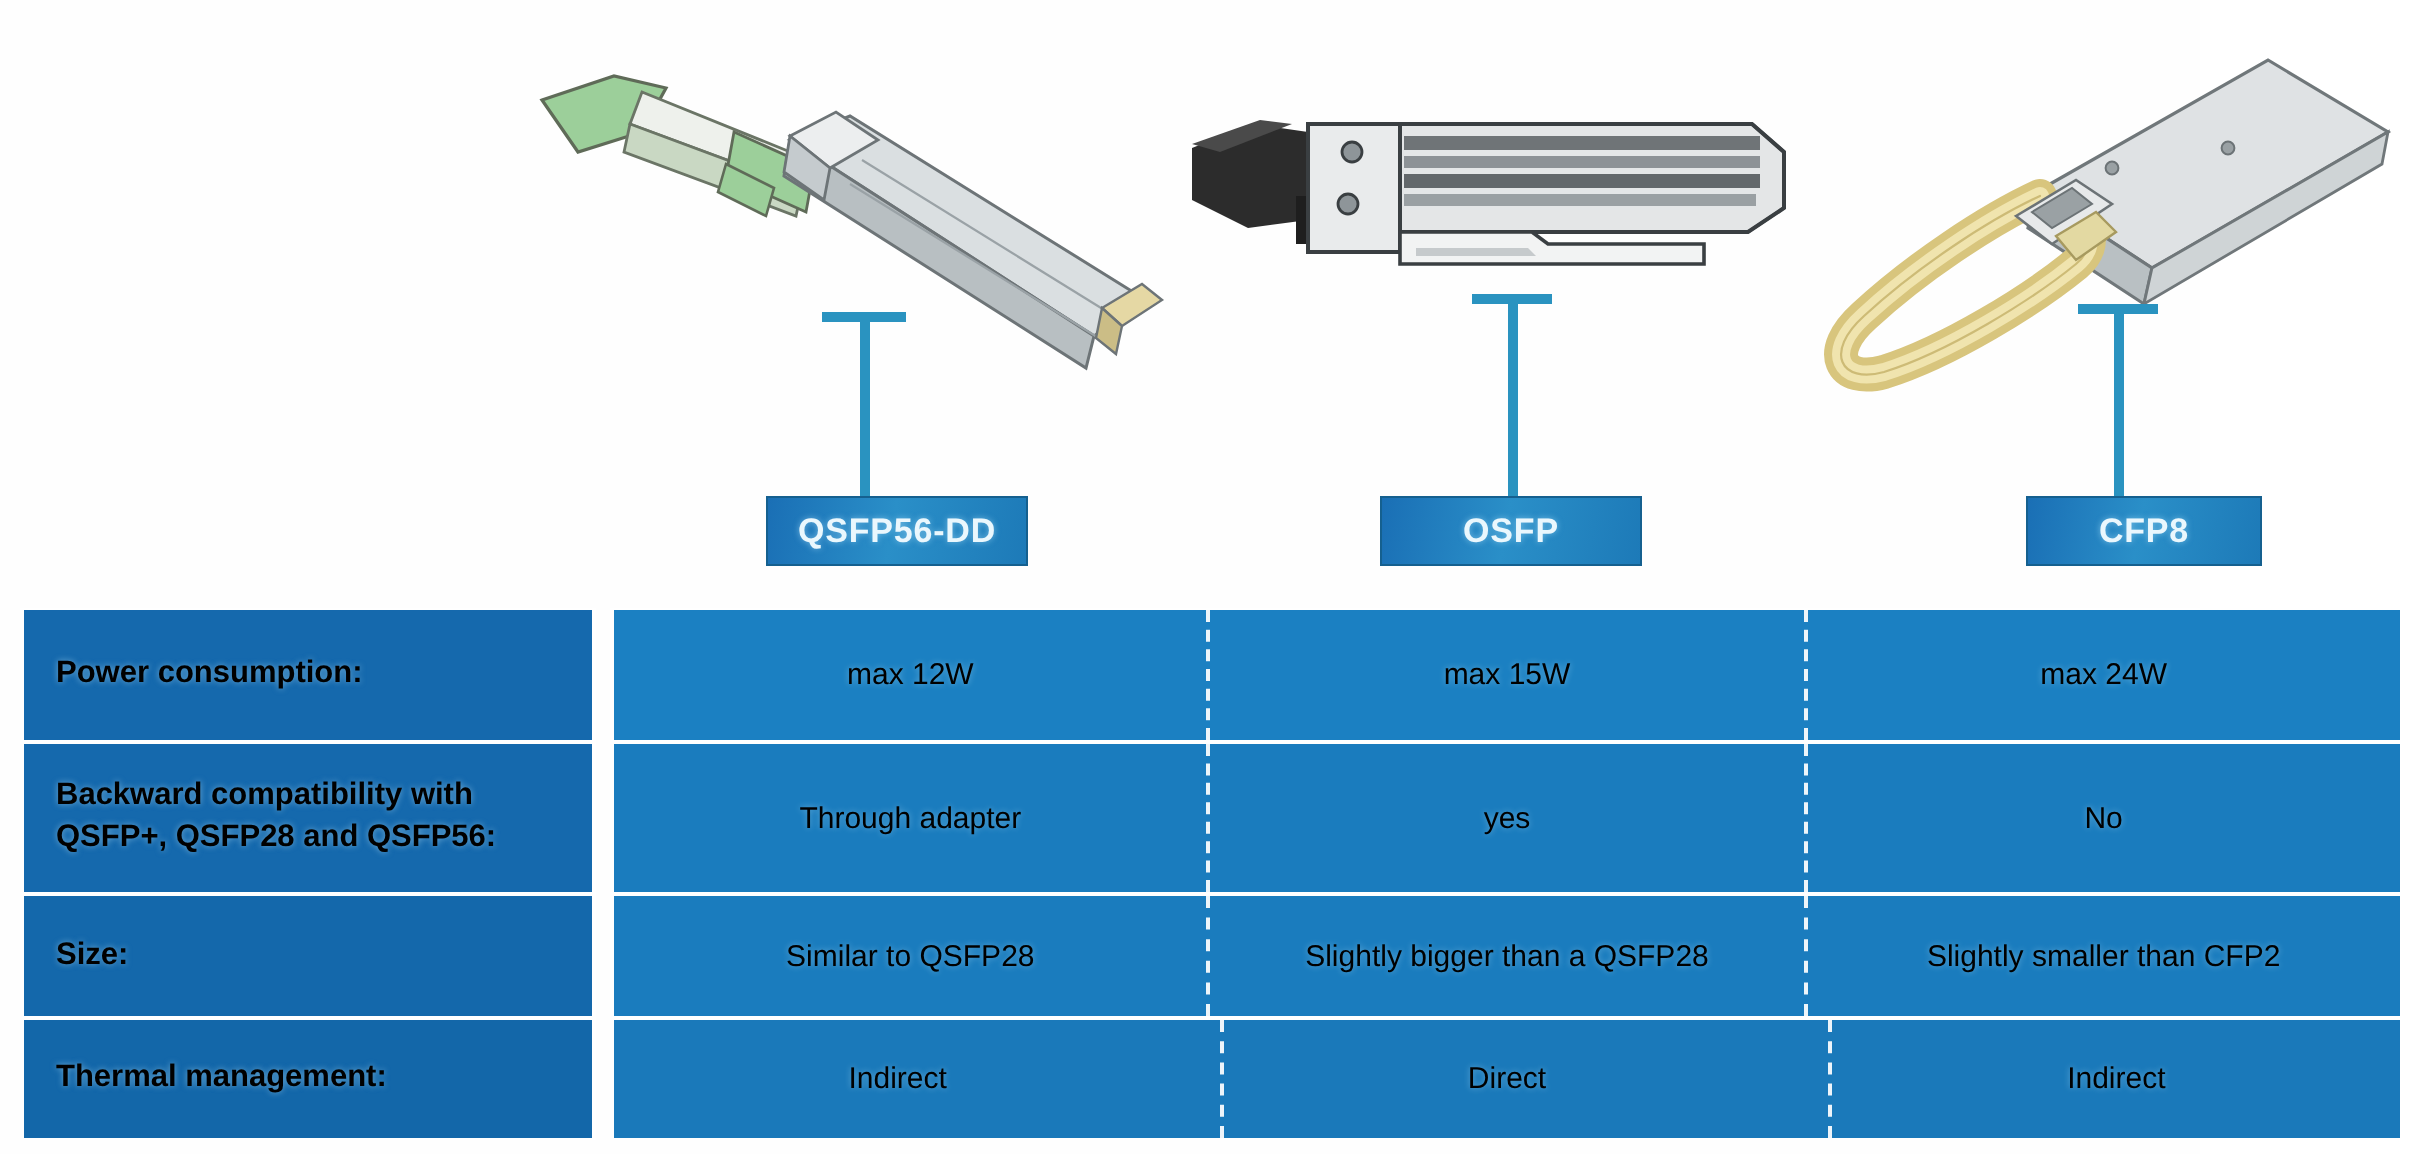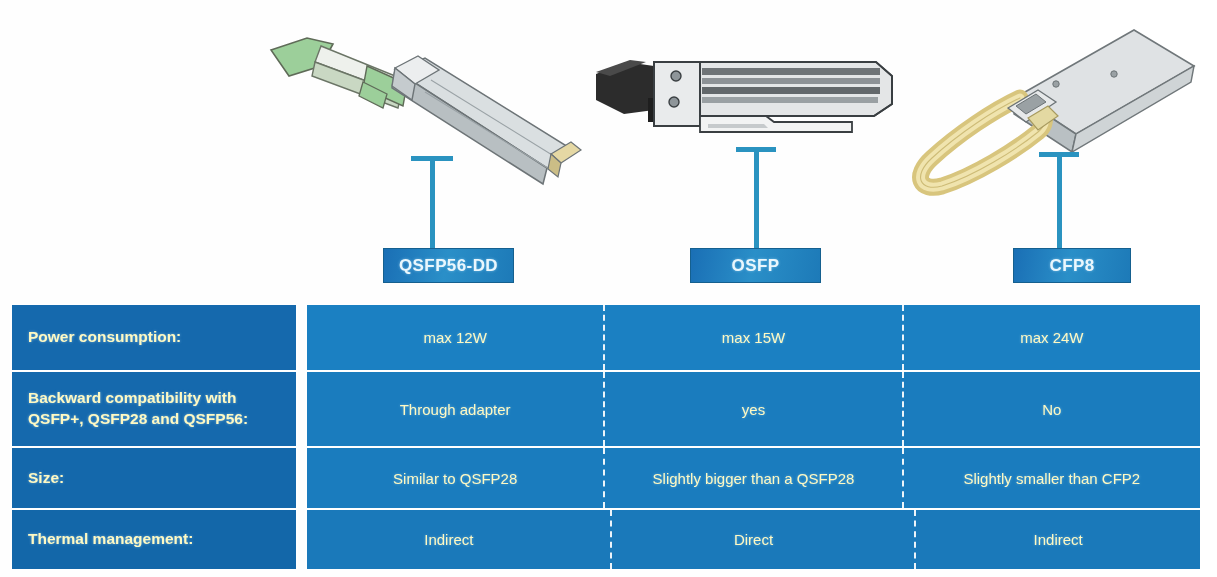--- a/index.html
+++ b/index.html
@@ -67,21 +67,21 @@
   }
   .trow.r-power   { height: 67px; }
   .trow.r-compat  { height: 76px; }
   .trow.r-size    { height: 62px; }
   .trow.r-thermal { height: 61px; }
 
   .cell-label {
     width: 288px;
     flex: 0 0 288px;
     background: #1569ad;
-    color: #fef9c3;
+    color: #000000;
     display: flex;
     align-items: center;
     padding-left: 16px;
     font-size: 15.5px;
     font-weight: 700;
     line-height: 1.35;
     border: 2px solid #ffffff;
     border-top-width: 1px;
     border-bottom-width: 1px;
     text-shadow: 0 0 3px rgba(200,240,255,0.5);
@@ -93,21 +93,21 @@
     border: 2px solid #ffffff;
     border-top-width: 1px;
     border-bottom-width: 1px;
     margin-left: 7px;
   }
   .cell-val {
     flex: 1 1 0;
     display: flex;
     align-items: center;
     justify-content: center;
-    color: #fef9c3;
+    color: #000000;
     font-size: 15px;
     font-weight: 500;
     text-align: center;
     padding: 0 2px;
     text-shadow: 0 0 3px rgba(190,235,255,0.45);
   }
   .cell-val + .cell-val {
     border-left: 2px dashed rgba(255,255,255,0.92);
   }
 

